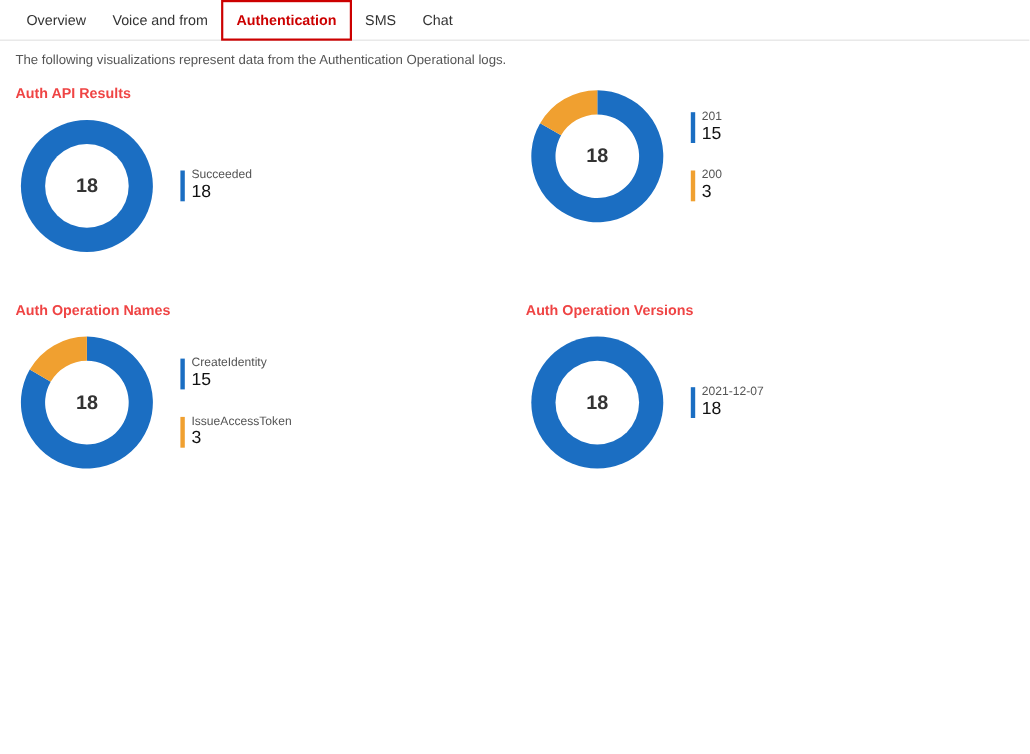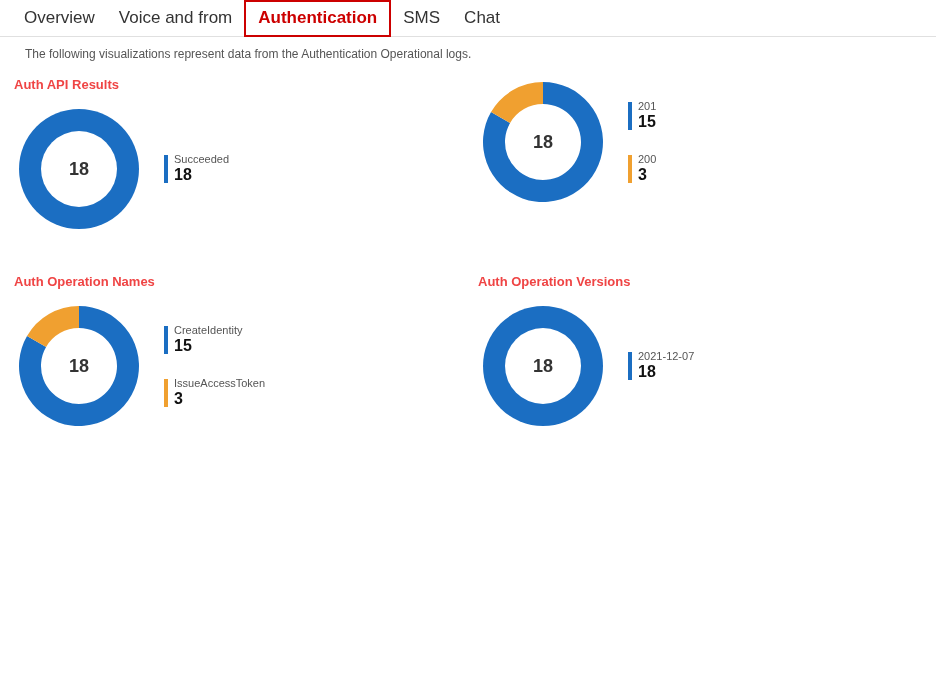--- a/index.html
+++ b/index.html
@@ -16,37 +16,37 @@
     .nav-tabs {
       display: flex;
       align-items: center;
       border-bottom: 1px solid #e0e0e0;
       padding: 0 12px;
       height: 37px;
     }
     .nav-tab {
       padding: 8px 12px;
       cursor: pointer;
-      font-size: 17px;
+      font-size: 13px;
       color: #333;
       text-decoration: none;
       white-space: nowrap;
       height: 37px;
       display: flex;
       align-items: center;
     }
     .nav-tab.active {
       color: #c00;
       border: 2px solid #c00;
       font-weight: 600;
     }
 
     
     .description {
-      padding: 10px 14px 6px 25px;
+      padding: 10px 14px 6px 14px;
       font-size: 12px;
       color: #555;
     }
 
     
     .content {
       padding: 10px 14px;
     }
 
     
@@ -122,21 +122,21 @@
       flex-direction: column;
     }
 
     .legend-name {
       font-size: 11px;
       color: #555;
     }
 
     .legend-value {
       font-size: 16px;
-      font-weight: 700;
+      font-weight: 400;
       color: #111;
       line-height: 1.2;
     }
   </style>
 </head>
 <body>
 
 <nav class="nav-tabs">
 <div class="nav-tab">Overview</div>
     <div class="nav-tab">Voice and from</div>

